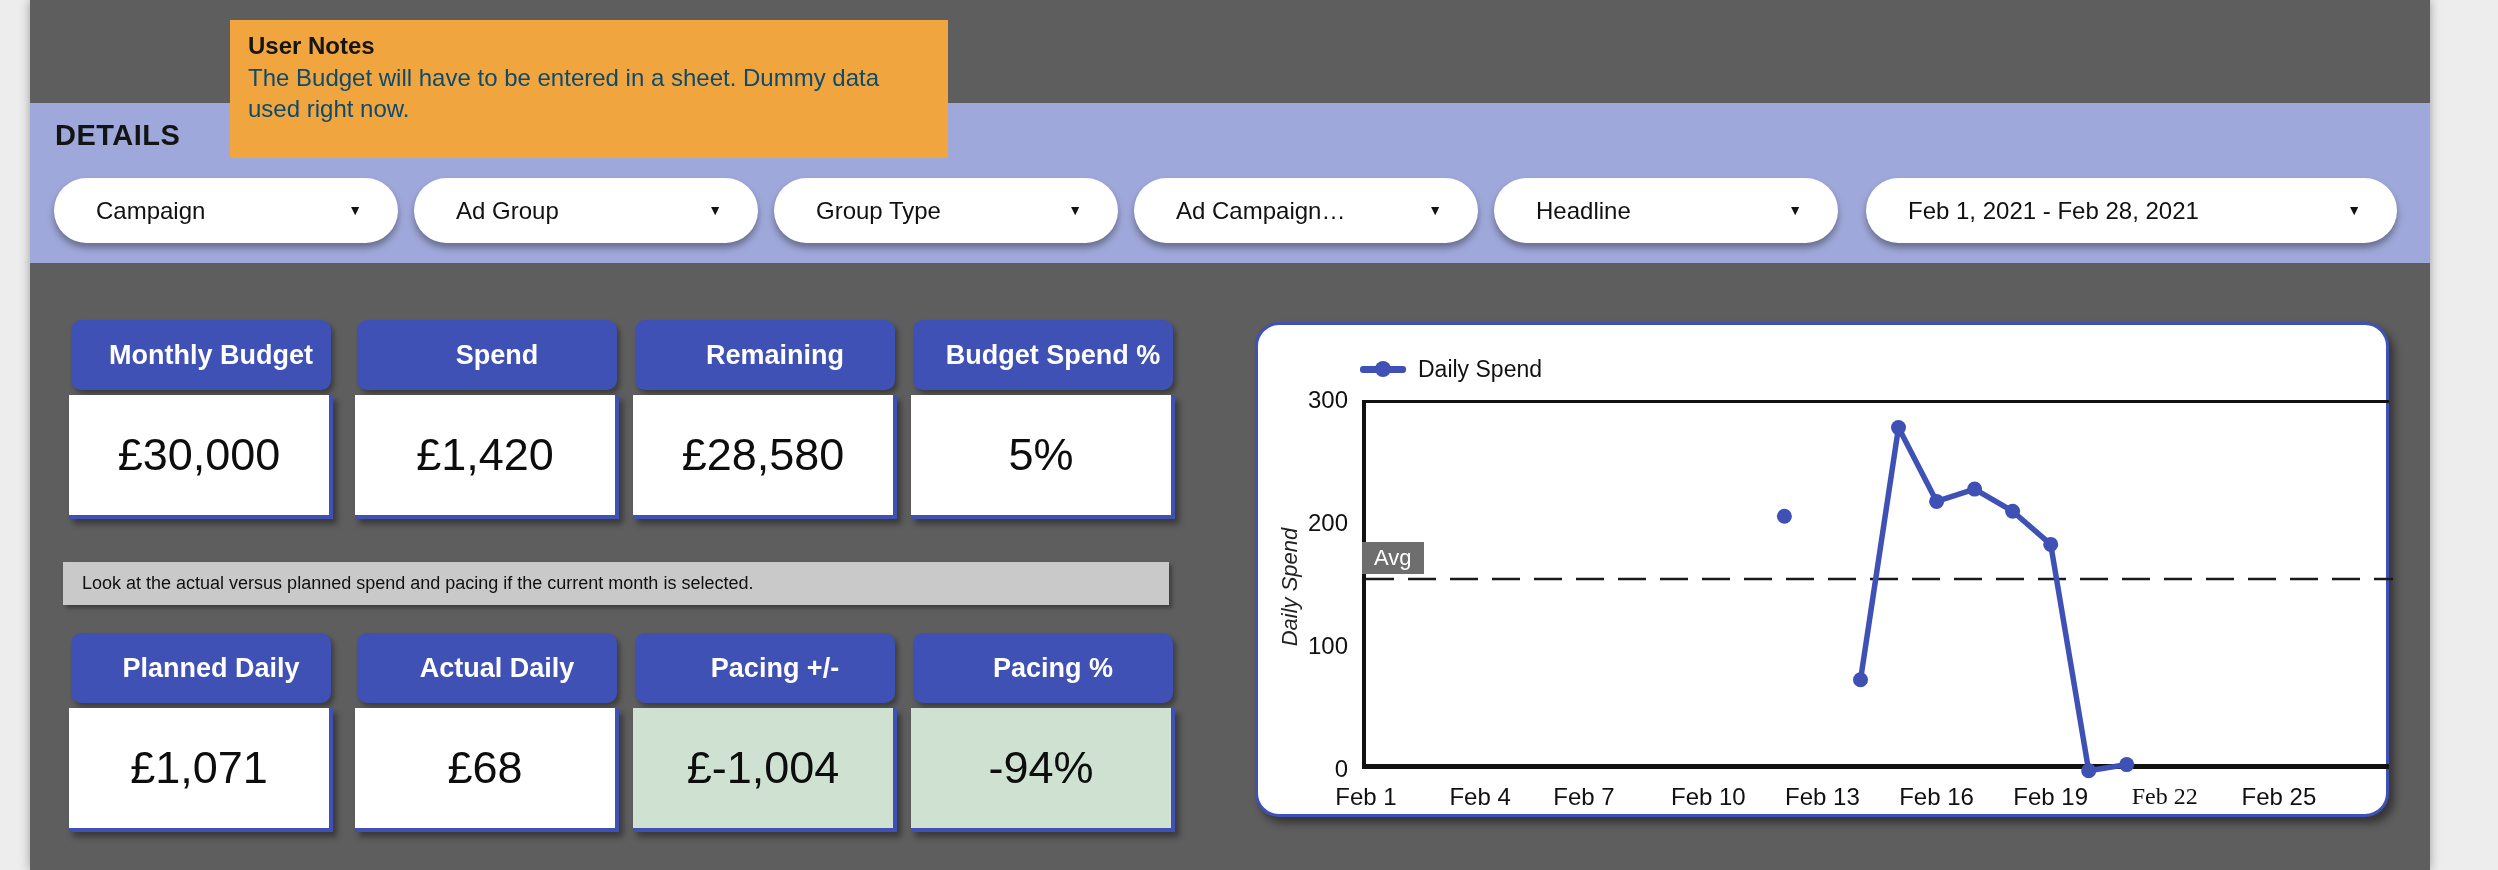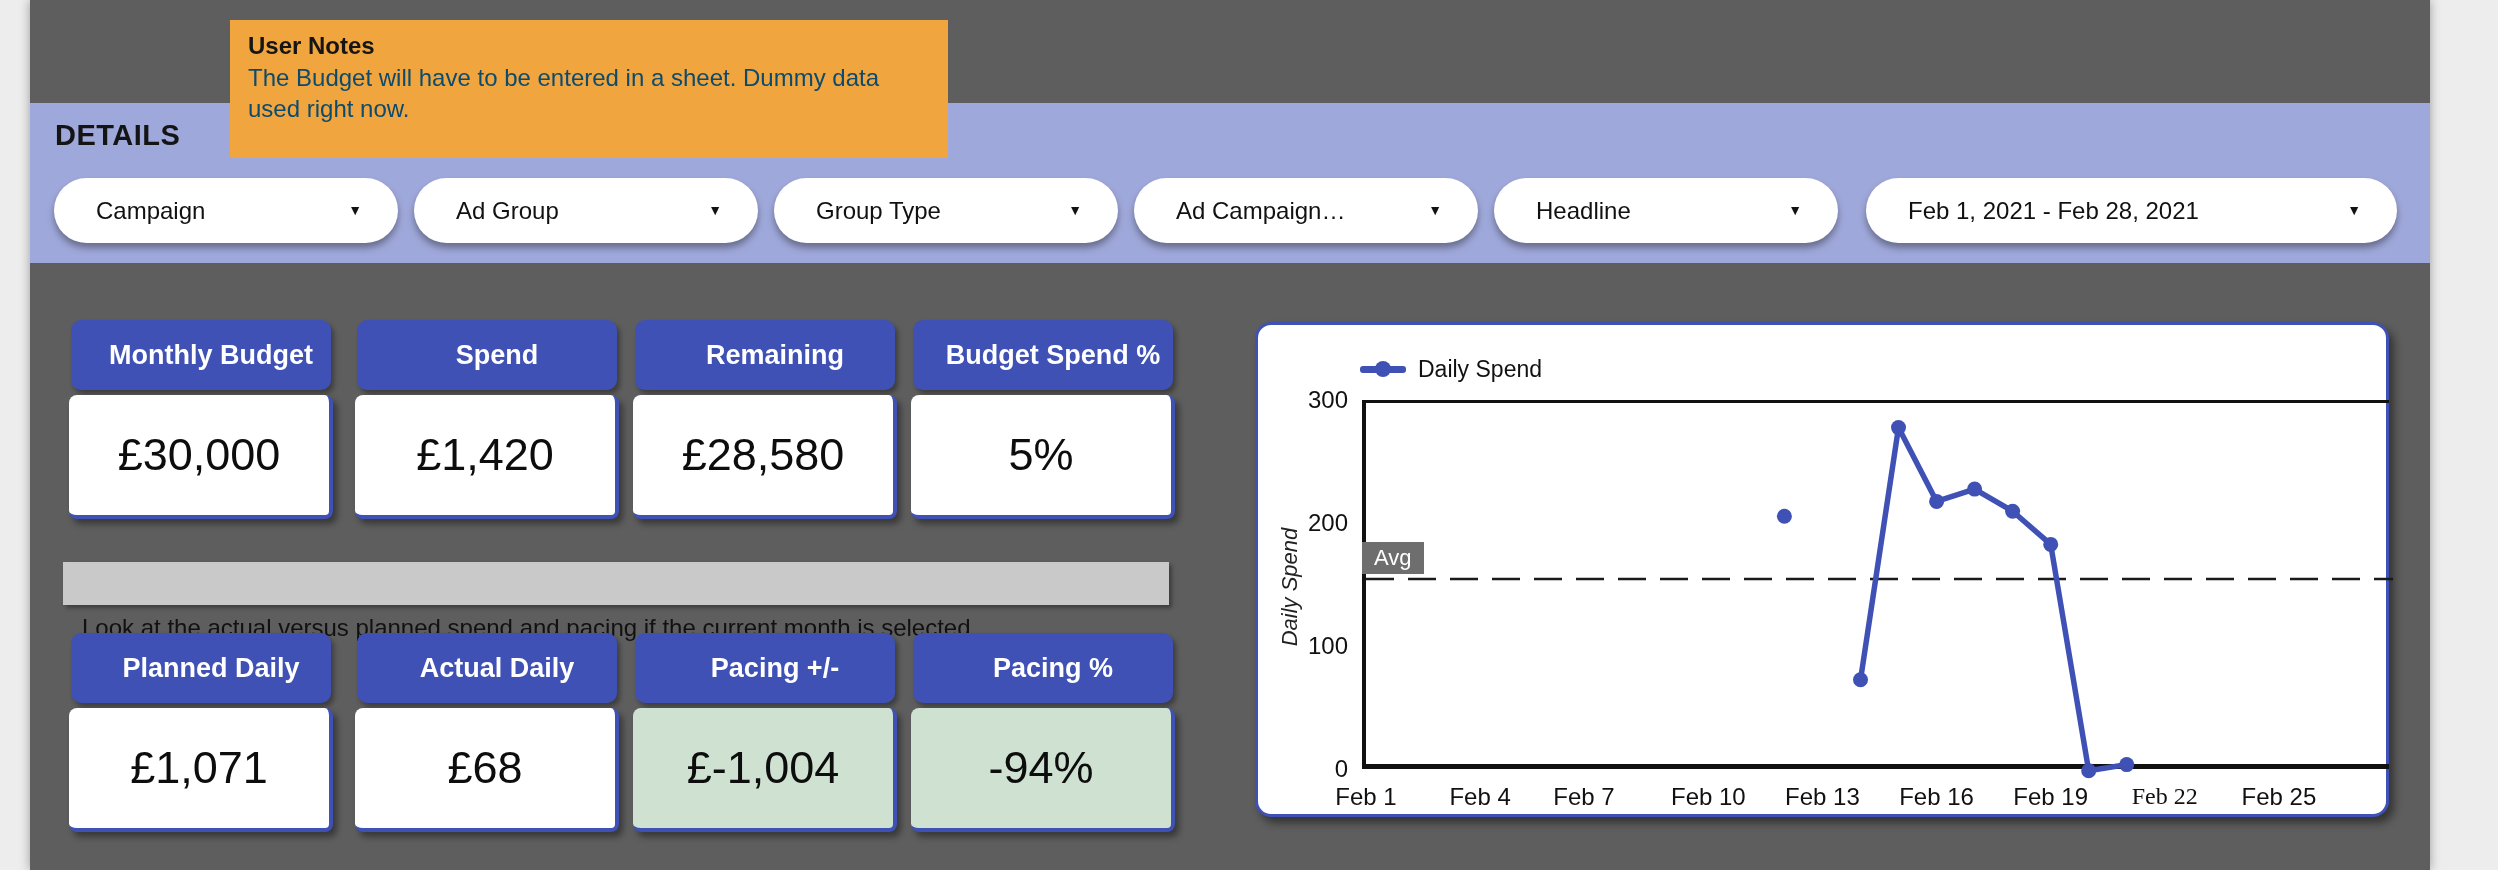--- a/index.html
+++ b/index.html
@@ -26,32 +26,32 @@
   .notes-title { font-size:24px; font-weight:bold; color:#151515; margin-bottom:2px; }
   .notes-body  { font-size:24px; color:#0c4a6e; line-height:31px; width:640px; }
 
   
   .kpi { position:absolute; width:264px; }
   .kpi-head { position:relative; margin:0 2px; height:70px; background:#3f51b5; border-radius:10px;
               box-shadow:3px 4px 5px rgba(0,0,0,.35); text-align:center;padding-left:20px; }
   .kpi-head span { line-height:70px; font-size:27px; font-weight:bold; color:#ffffff; }
   .kpi-body { position:relative; margin-top:5px; height:124px; background:#ffffff;
               border-right:4px solid #3f51b5; border-bottom:4px solid #3f51b5;
-              box-shadow:4px 5px 6px rgba(0,0,0,.4); text-align:center;border-radius:8px; }
+              box-shadow:4px 5px 6px rgba(0,0,0,.4); text-align:center; }
   .kpi-body span { line-height:120px; font-size:45px; color:#0d0d0d; }
   .kpi-body.green { background:#cfe2d2; }
 
   
   .hintbar { position:absolute; left:33px; top:562px; width:1106px; height:43px; background:#c9c9c9;
              box-shadow:3px 3px 4px rgba(0,0,0,.35); }
-  .hintbar span { display:block; padding-left:19px; line-height:43px; font-size:24px; color:#111; white-space:nowrap;margin-top:44px; }
+  .hintbar span { display:block; padding-left:19px; line-height:43px; font-size:18px; color:#111; white-space:nowrap; }
 
   
   .chart-card { position:absolute; left:1225px; top:322px; width:1134px; height:495px;
-                background:#ffffff; border:3px solid #3f51b5; border-radius:16px;
+                background:#ffffff; border:3px solid #3f51b5; border-radius:24px;
                 box-shadow:5px 6px 8px rgba(0,0,0,.45); }
   .legend { position:absolute; left:102px; top:31px; height:26px; display:flex; align-items:center; }
   .legend-marker { position:relative; width:46px; height:7px; background:#3f51b5; border-radius:3px; }
   .legend-marker::after { content:""; position:absolute; left:15px; top:-5px; width:16px; height:16px;
                           border-radius:50%; background:#3f51b5; }
   .legend-label { margin-left:12px; font-size:23px; color:#111; }
 
   .y-title { position:absolute; left:-58px; top:249px; width:180px; text-align:center;
              transform:rotate(-90deg); font-size:22px; font-style:italic; color:#222; }
 

